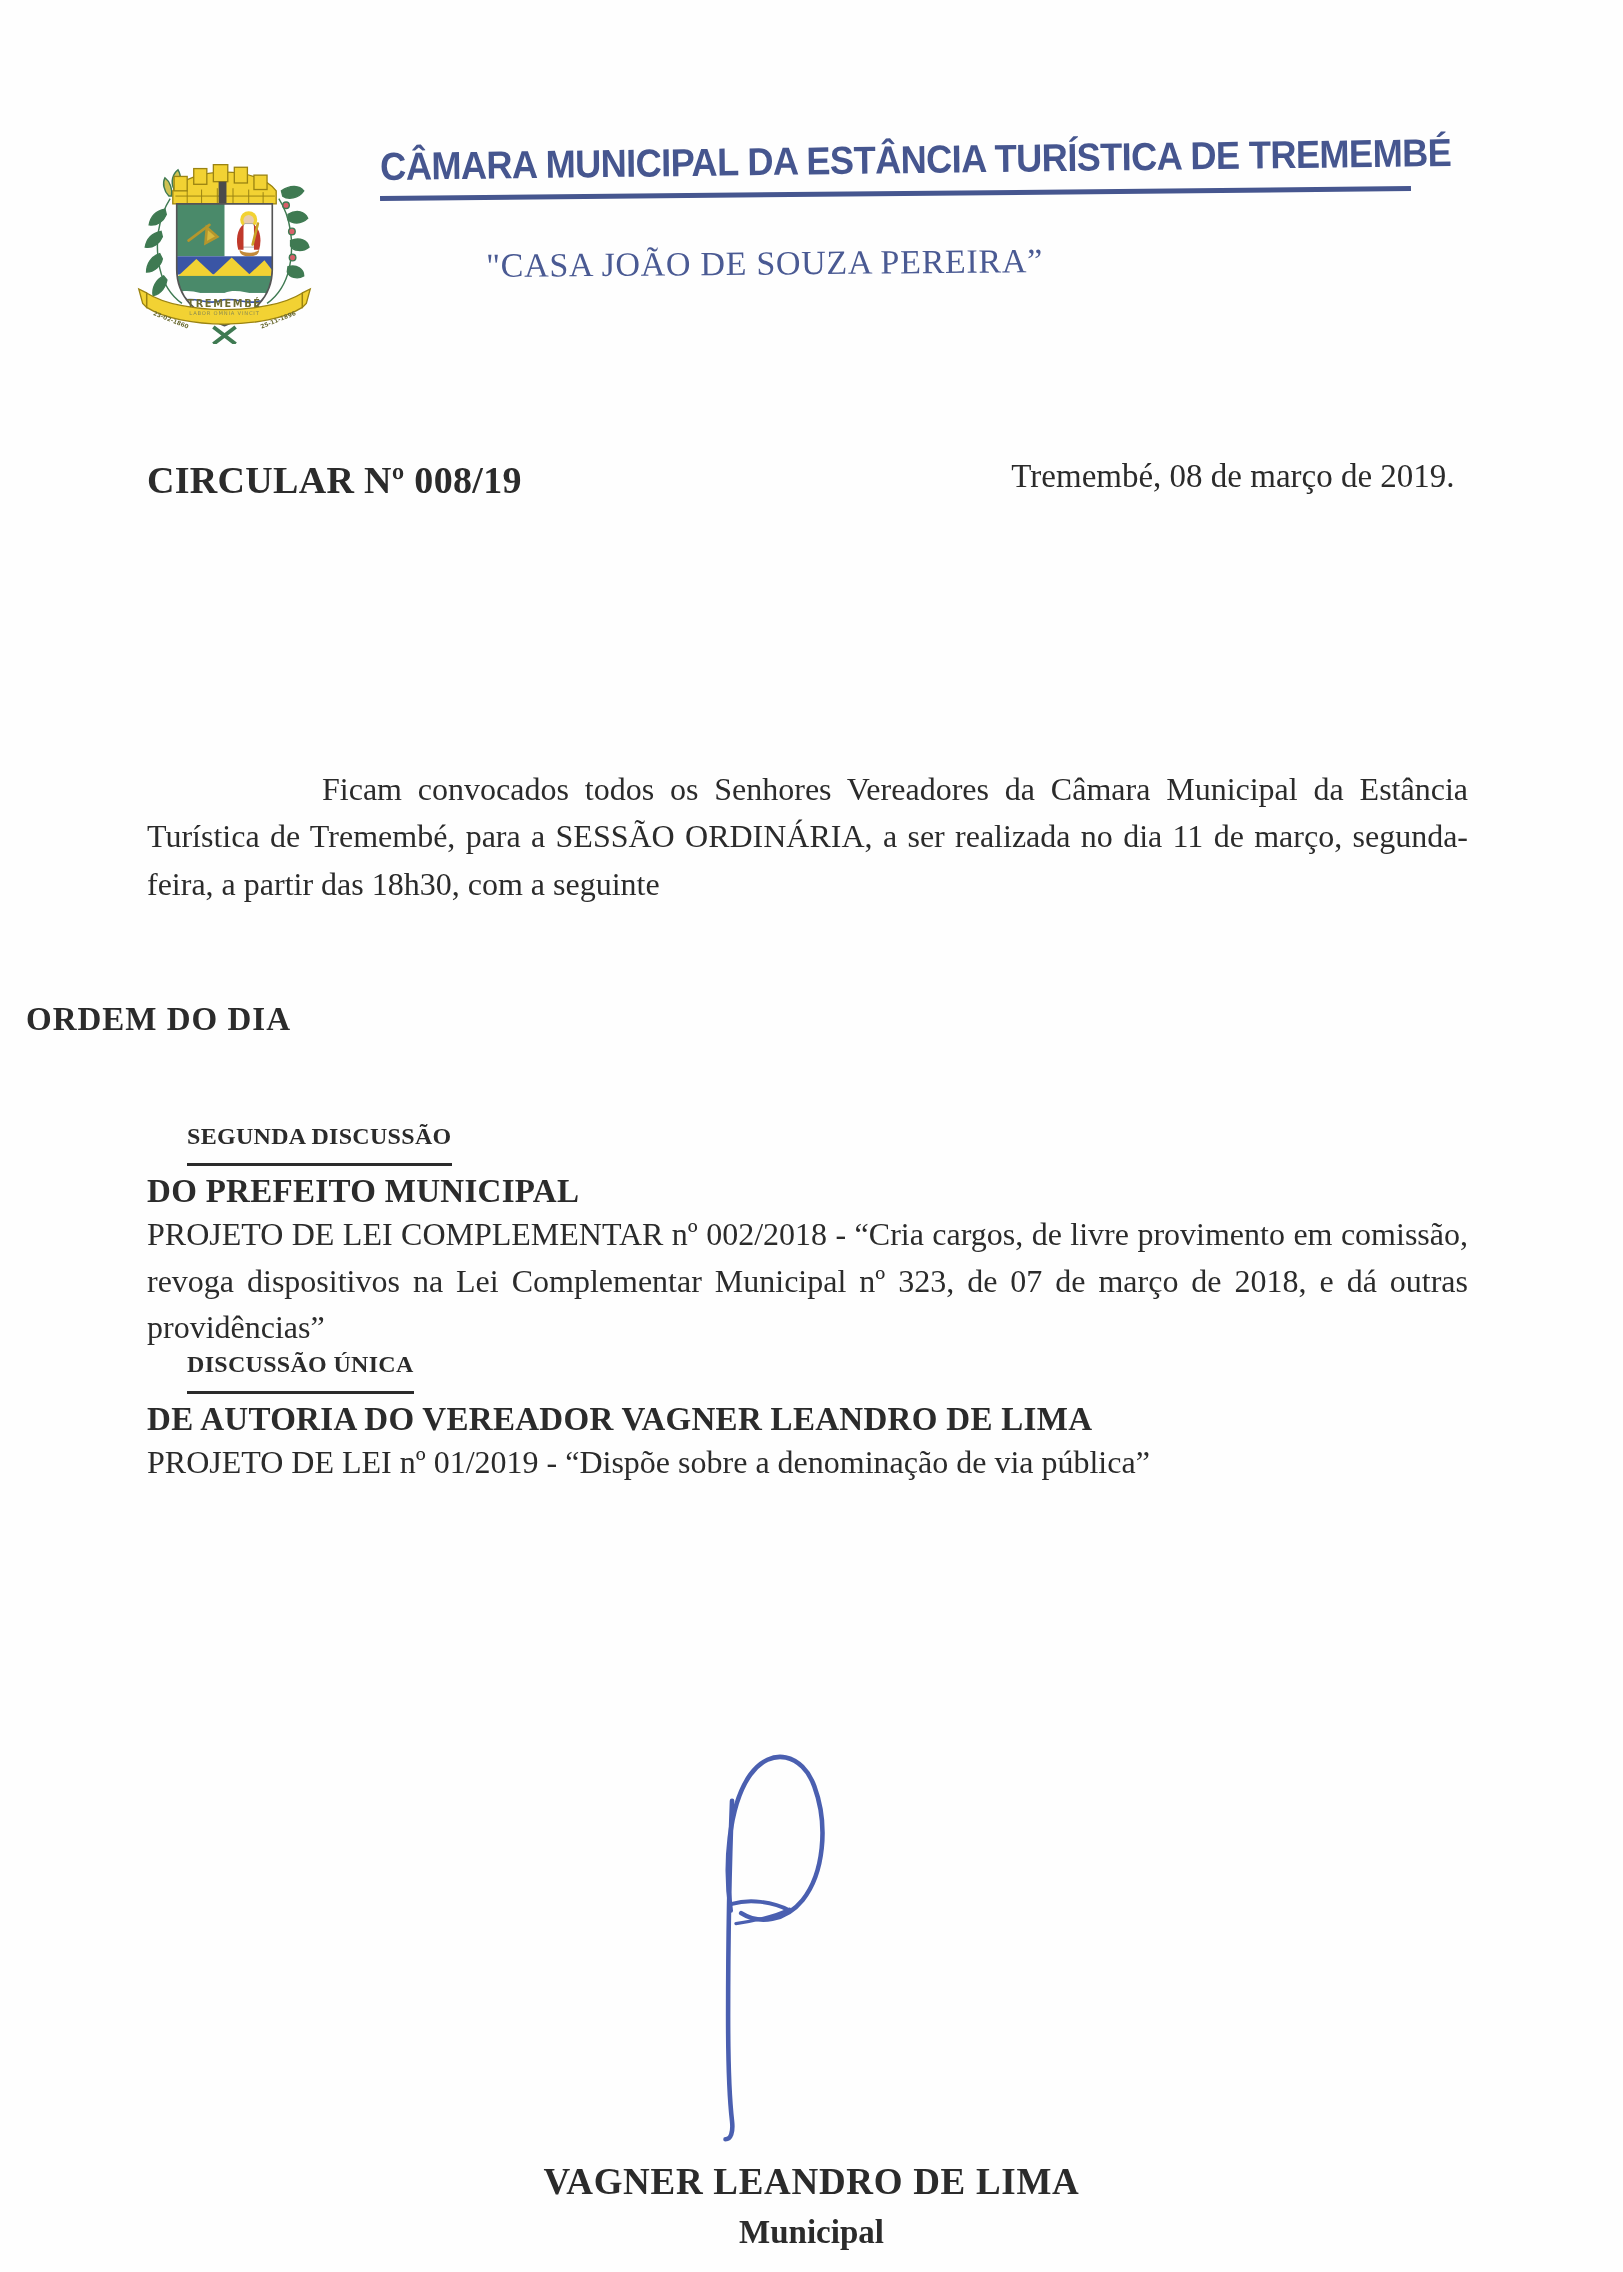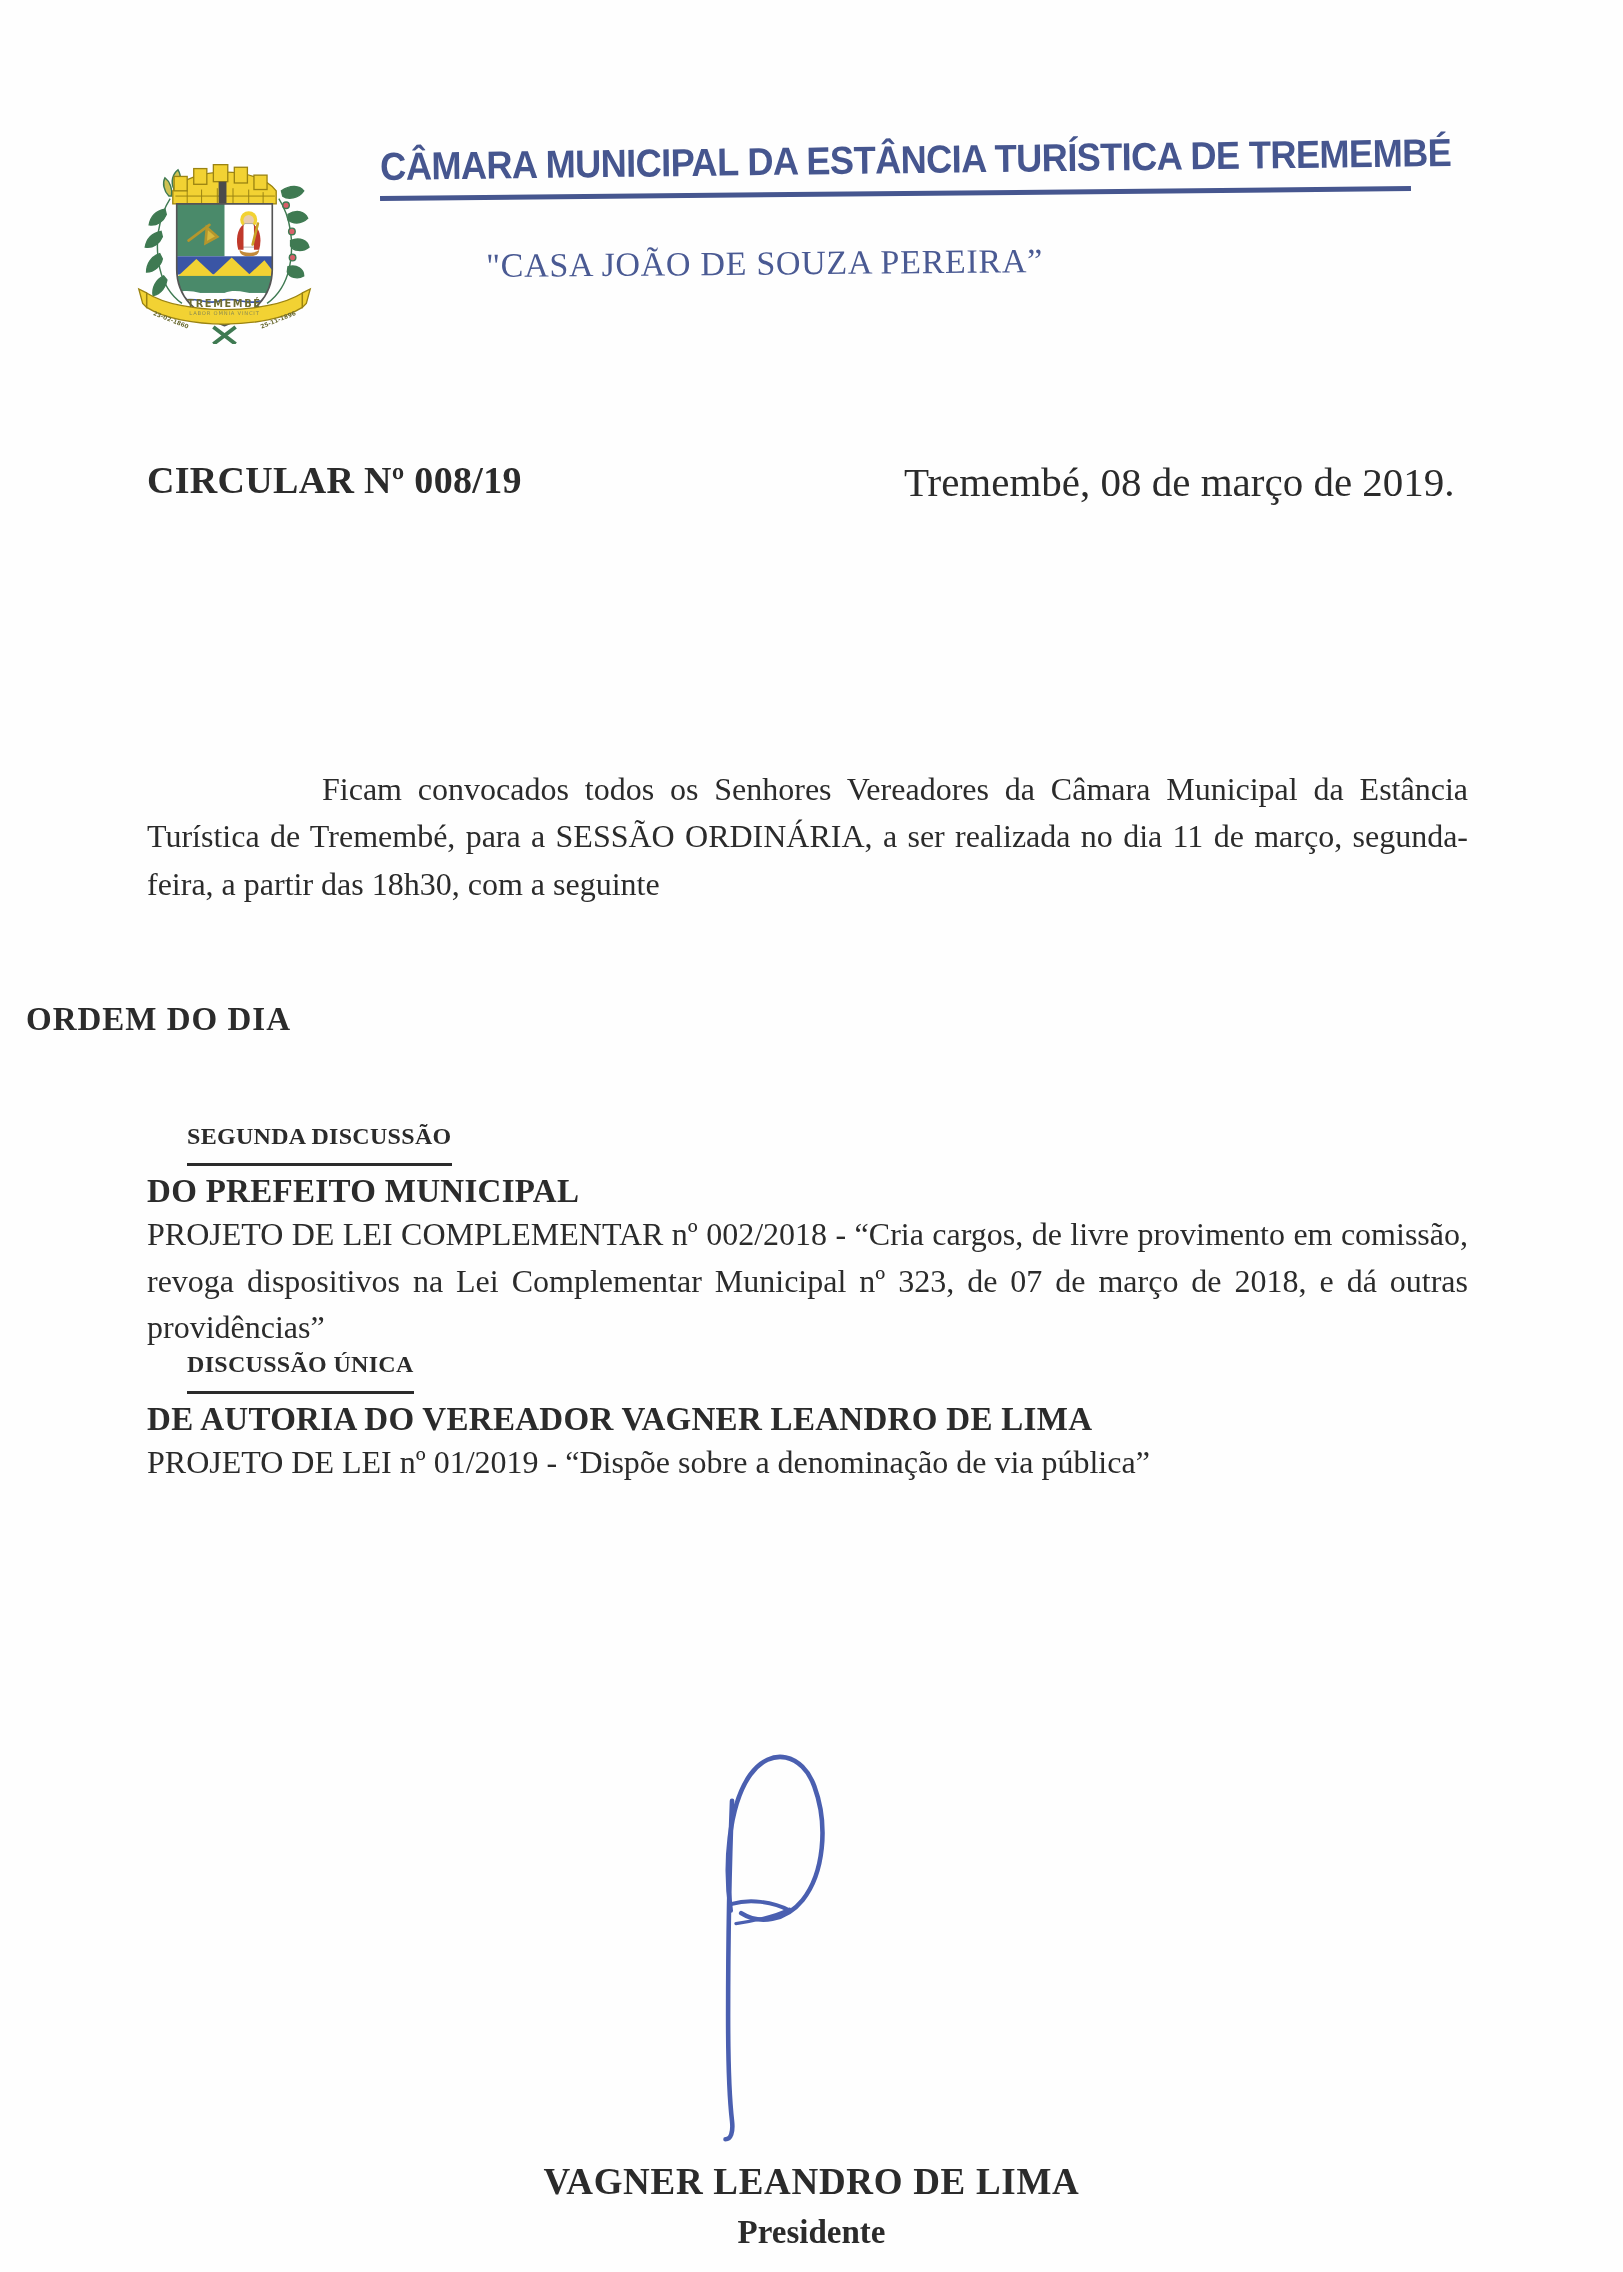--- a/index.html
+++ b/index.html
@@ -83,21 +83,21 @@
     justify-content: space-between;
     align-items: flex-start;
   }
   #circular-number {
     font-weight: bold;
     font-size: 38px;
     letter-spacing: 0.3px;
     white-space: nowrap;
   }
   #circular-date {
-    font-size: 41px;
+    font-size: 33px;
     white-space: nowrap;
     margin-right: 14.4px;
   }
 
   
   #convocation {
     position: absolute;
     left: 147px;
     top: 734px;
     width: 1321px;
@@ -324,17 +324,17 @@
                    C246 138 238 212 206 252 C180 284 140 290 112 272" stroke-width="7"></path>
 
           <path d="M98 258 C124 250 160 254 186 268" stroke-width="6"></path>
           <path d="M104 288 C130 284 162 278 186 266" stroke-width="5"></path>
 
           <path d="M98 100 C94 200 92 330 92 430 C92 500 94 556 98 590 C100 608 96 618 88 618" stroke-width="7"></path>
         </g>
       </svg>
     </div>
     <div id="signer-name">VAGNER LEANDRO DE LIMA</div>
-    <div id="signer-role">Presidente</div>
+    <div id="signer-role">Municipal</div>
   </div>
 
 </div>
 
 
 </body></html>

